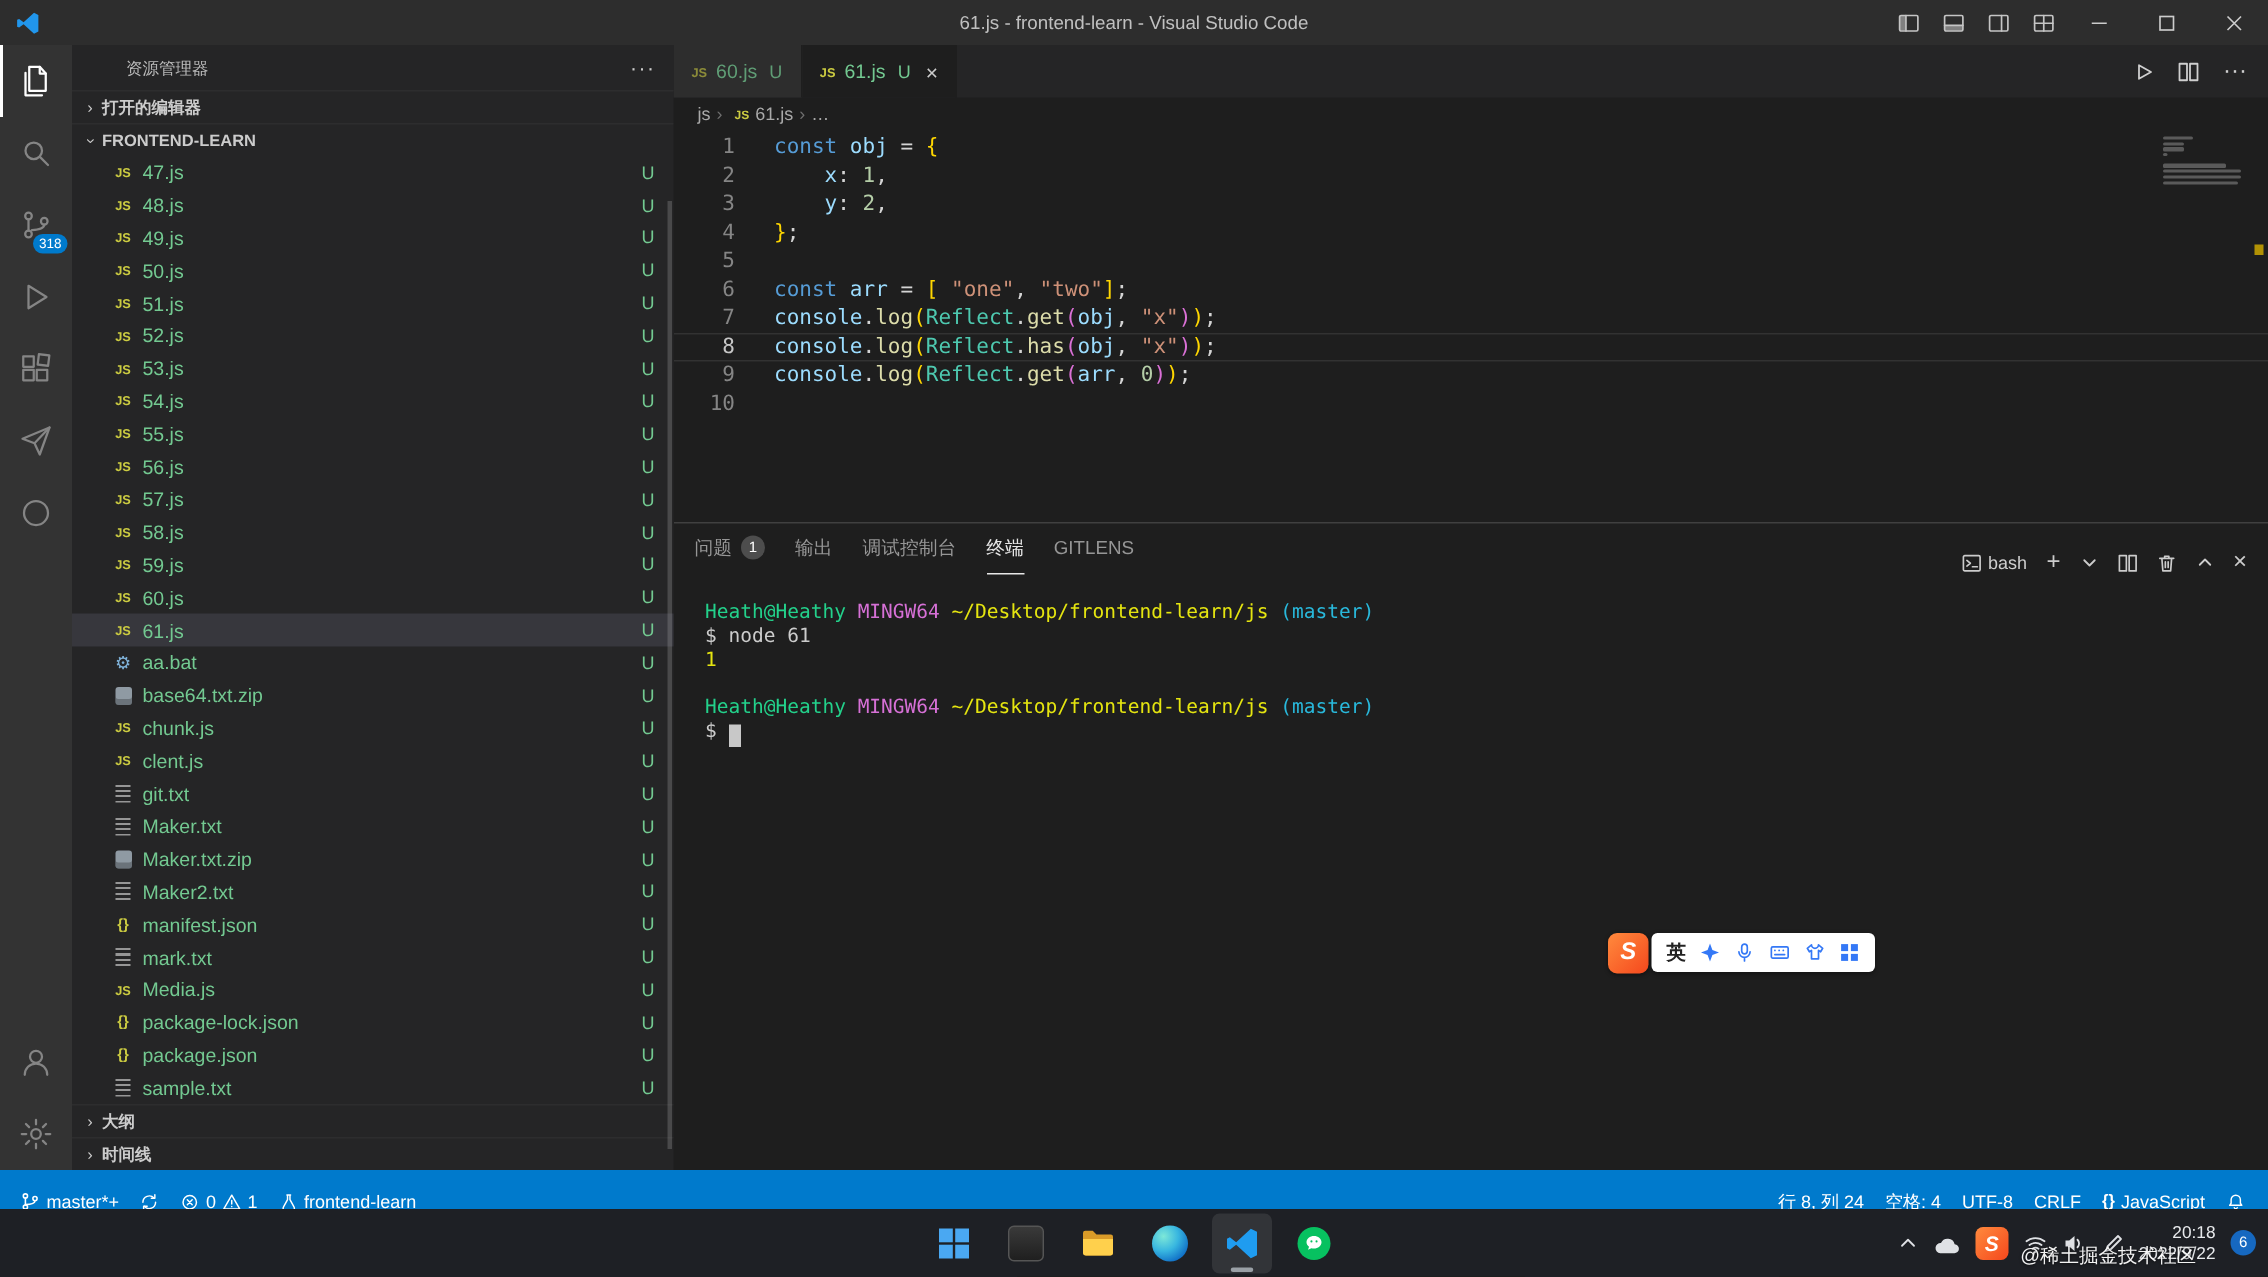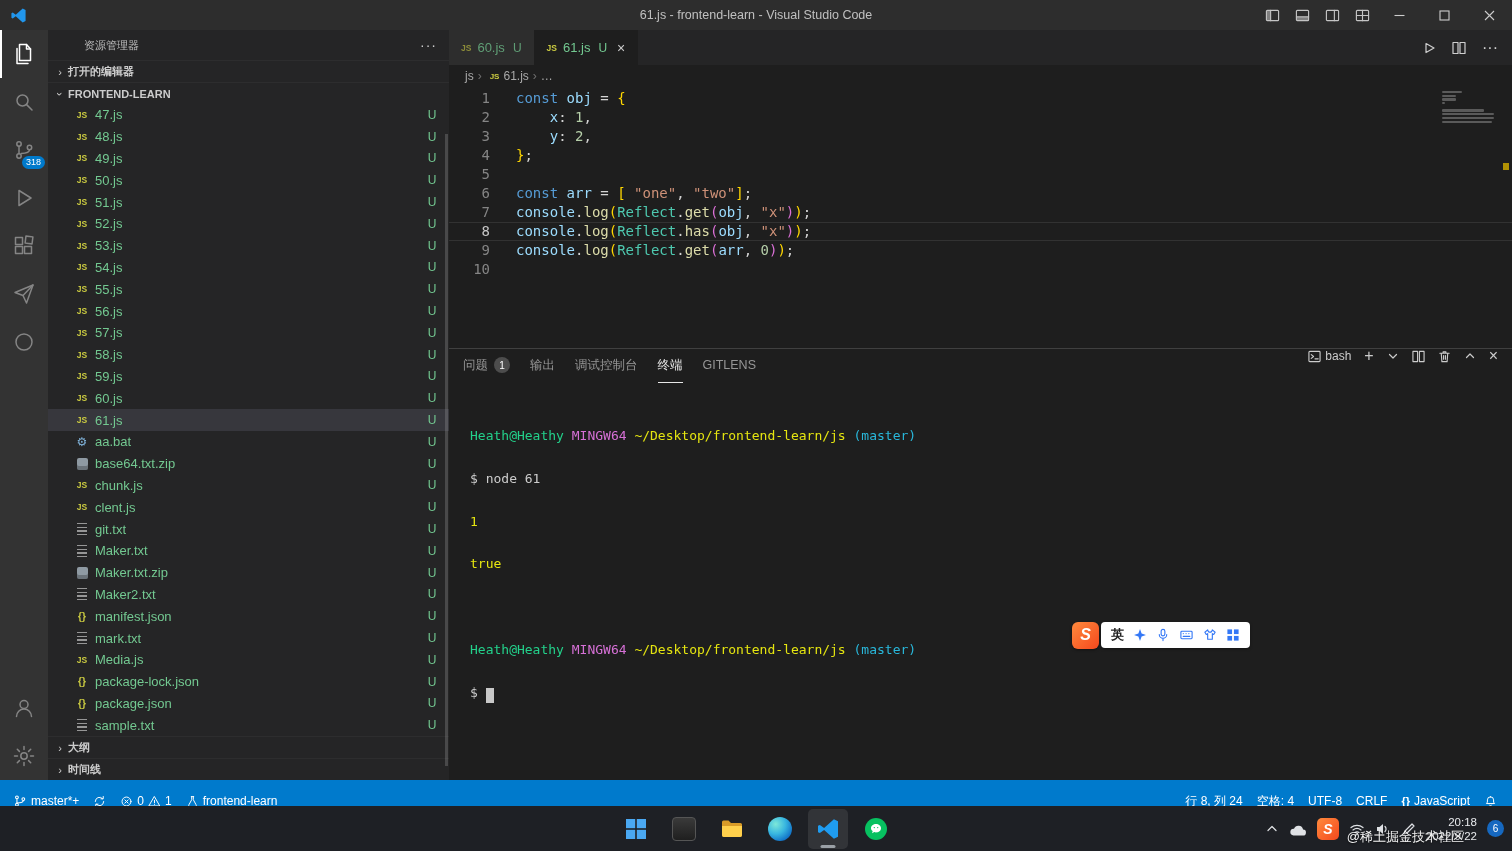--- a/index.html
+++ b/index.html
@@ -70,31 +70,31 @@
 .cl.current .ln{color:#c6c6c6;}
 .lc{white-space:pre;}
 .tk-kw{color:#569cd6}.tk-var{color:#9cdcfe}.tk-num{color:#b5cea8}.tk-str{color:#ce9178}
 .tk-fn{color:#dcdcaa}.tk-cls{color:#4ec9b0}.tk-pun{color:#d4d4d4}.tk-b1{color:#ffd700}.tk-b2{color:#da70d6}
 #minimap{position:absolute;top:4px;right:14px;width:56px;display:flex;flex-direction:column;gap:1.5px;}
 .mm-line{height:2.2px;background:#5a5a5a;border-radius:1px;}
 #overview-marker{position:absolute;right:3px;top:76px;width:6px;height:7px;background:#cca700;opacity:.85;}
 
 
 #panel{height:432px;flex:none;display:flex;flex-direction:column;background:#1e1e1e;box-shadow:inset 0 1px 0 rgba(128,128,128,.35);}
-#panel-header{height:35px;display:flex;align-items:flex-start;padding:0 14px;flex:none;}
+#panel-header{height:35px;display:flex;align-items:flex-end;padding:0 14px;flex:none;}
 #panel-tabs{display:flex;height:100%;}
 .ptab{margin-right:20px;font-size:12.5px;color:#969696;height:100%;display:flex;align-items:center;gap:6px;border-bottom:1px solid transparent;}
 .ptab.active{color:#e7e7e7;border-bottom-color:#e7e7e7;}
 .pbadge{background:#4d4d4d;color:#ffffff;font-size:10px;border-radius:50%;width:16px;height:16px;display:flex;align-items:center;justify-content:center;}
 #panel-actions{margin-left:auto;display:flex;align-items:center;gap:13px;color:#cccccc;}
 .pa{display:flex;align-items:center;gap:4px;font-size:12px;}
 .pa.plus{font-size:16px;line-height:1;}
 .pa.close{font-size:16px;line-height:1;}
 #terminal{flex:1;padding:18px 0 0 21px;font-size:13px;line-height:15.8px;color:#cccccc;}
-.tl{white-space:pre;min-height:15.8px;margin-top:27px;}
+.tl{white-space:pre;min-height:15.8px;}
 .t-g{color:#23d18b}.t-m{color:#d670d6}.t-y{color:#e5e510}.t-c{color:#29b8db}.t-w{color:#cccccc}
 .t-cursor{display:inline-block;width:8px;height:15px;background:#c8c8c8;vertical-align:-3px;}
 
 
 #statusbar{position:absolute;left:0;right:0;top:780px;height:42px;background:#007acc;color:#ffffff;display:flex;align-items:center;font-size:12px;z-index:5;}
 .sb-left{display:flex;align-items:center;height:100%;padding-left:6px;}
 .sb-right{margin-left:auto;display:flex;align-items:center;height:100%;padding-right:8px;}
 .sb-item{display:flex;align-items:center;gap:4px;padding:0 7px;height:100%;}
 .sb-braces{font-size:11px;font-weight:bold;}
 
@@ -555,21 +555,20 @@
                 <path d="M2.5 7.5L6 4l3.5 3.5"></path>
               </svg>
             </div>
           <div class="pa close">×</div>
         </div>
       </div>
       <div id="terminal" class="mono">
           <div class="tl"><span class="t-g">Heath@Heathy </span><span class="t-m">MINGW64 </span><span class="t-y">~/Desktop/frontend-learn/js </span><span class="t-c">(master)</span></div>
           <div class="tl"><span class="t-w">$ node 61</span></div>
           <div class="tl"><span class="t-y">1</span></div>
-          <div class="tl"><span class="t-y">true</span></div>
           <div class="tl">&nbsp;</div>
           <div class="tl"><span class="t-g">Heath@Heathy </span><span class="t-m">MINGW64 </span><span class="t-y">~/Desktop/frontend-learn/js </span><span class="t-c">(master)</span></div>
           <div class="tl"><span class="t-w">$ </span><span class="t-cursor">&nbsp;</span></div>
         </div>
     </div>
   </div>
 
   <div id="statusbar">
     <div class="sb-left">
       <div class="sb-item">

